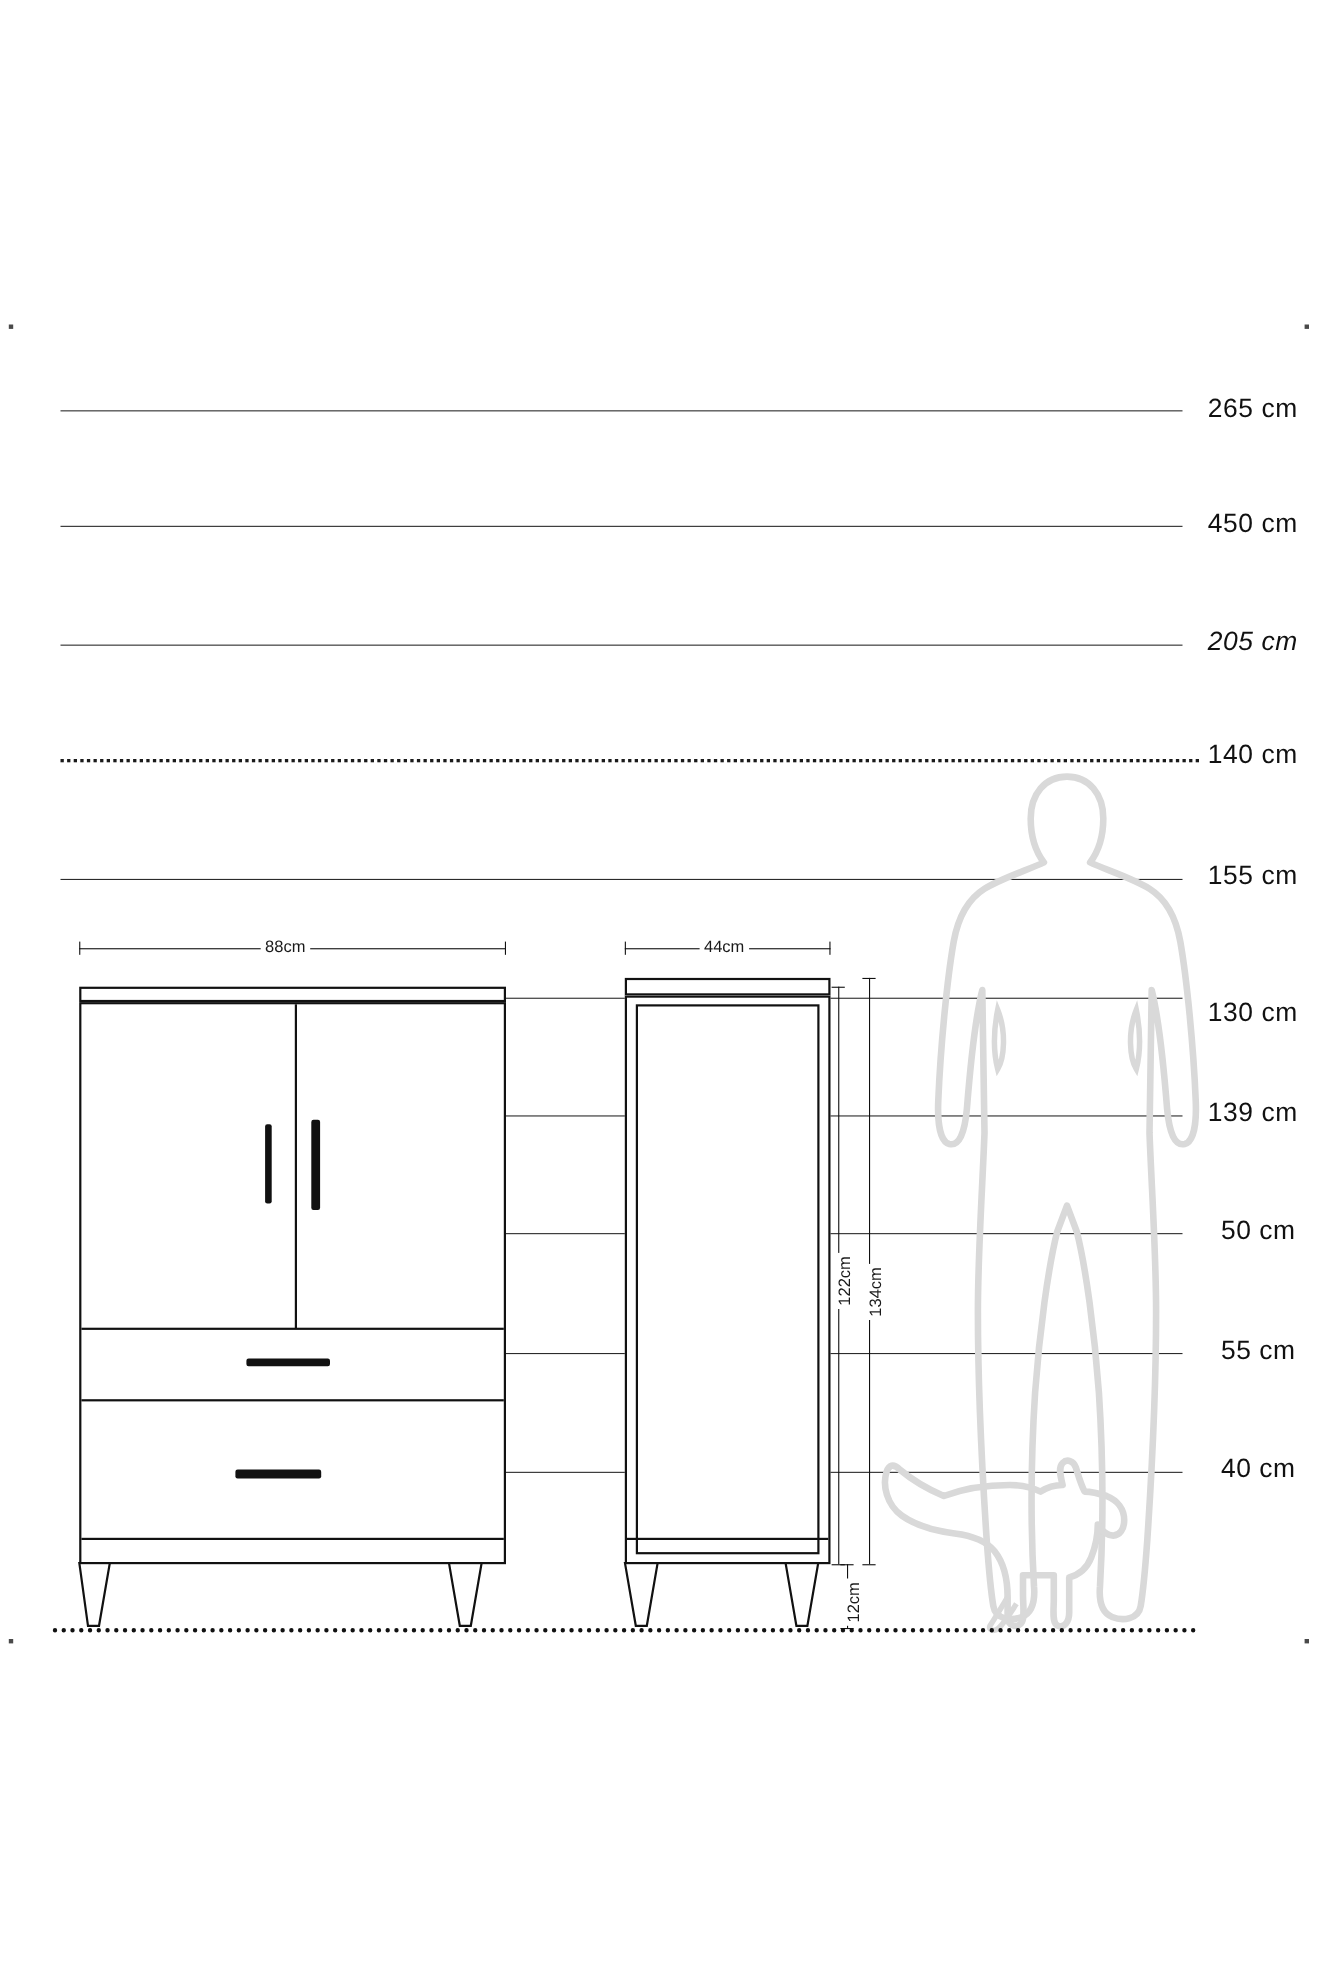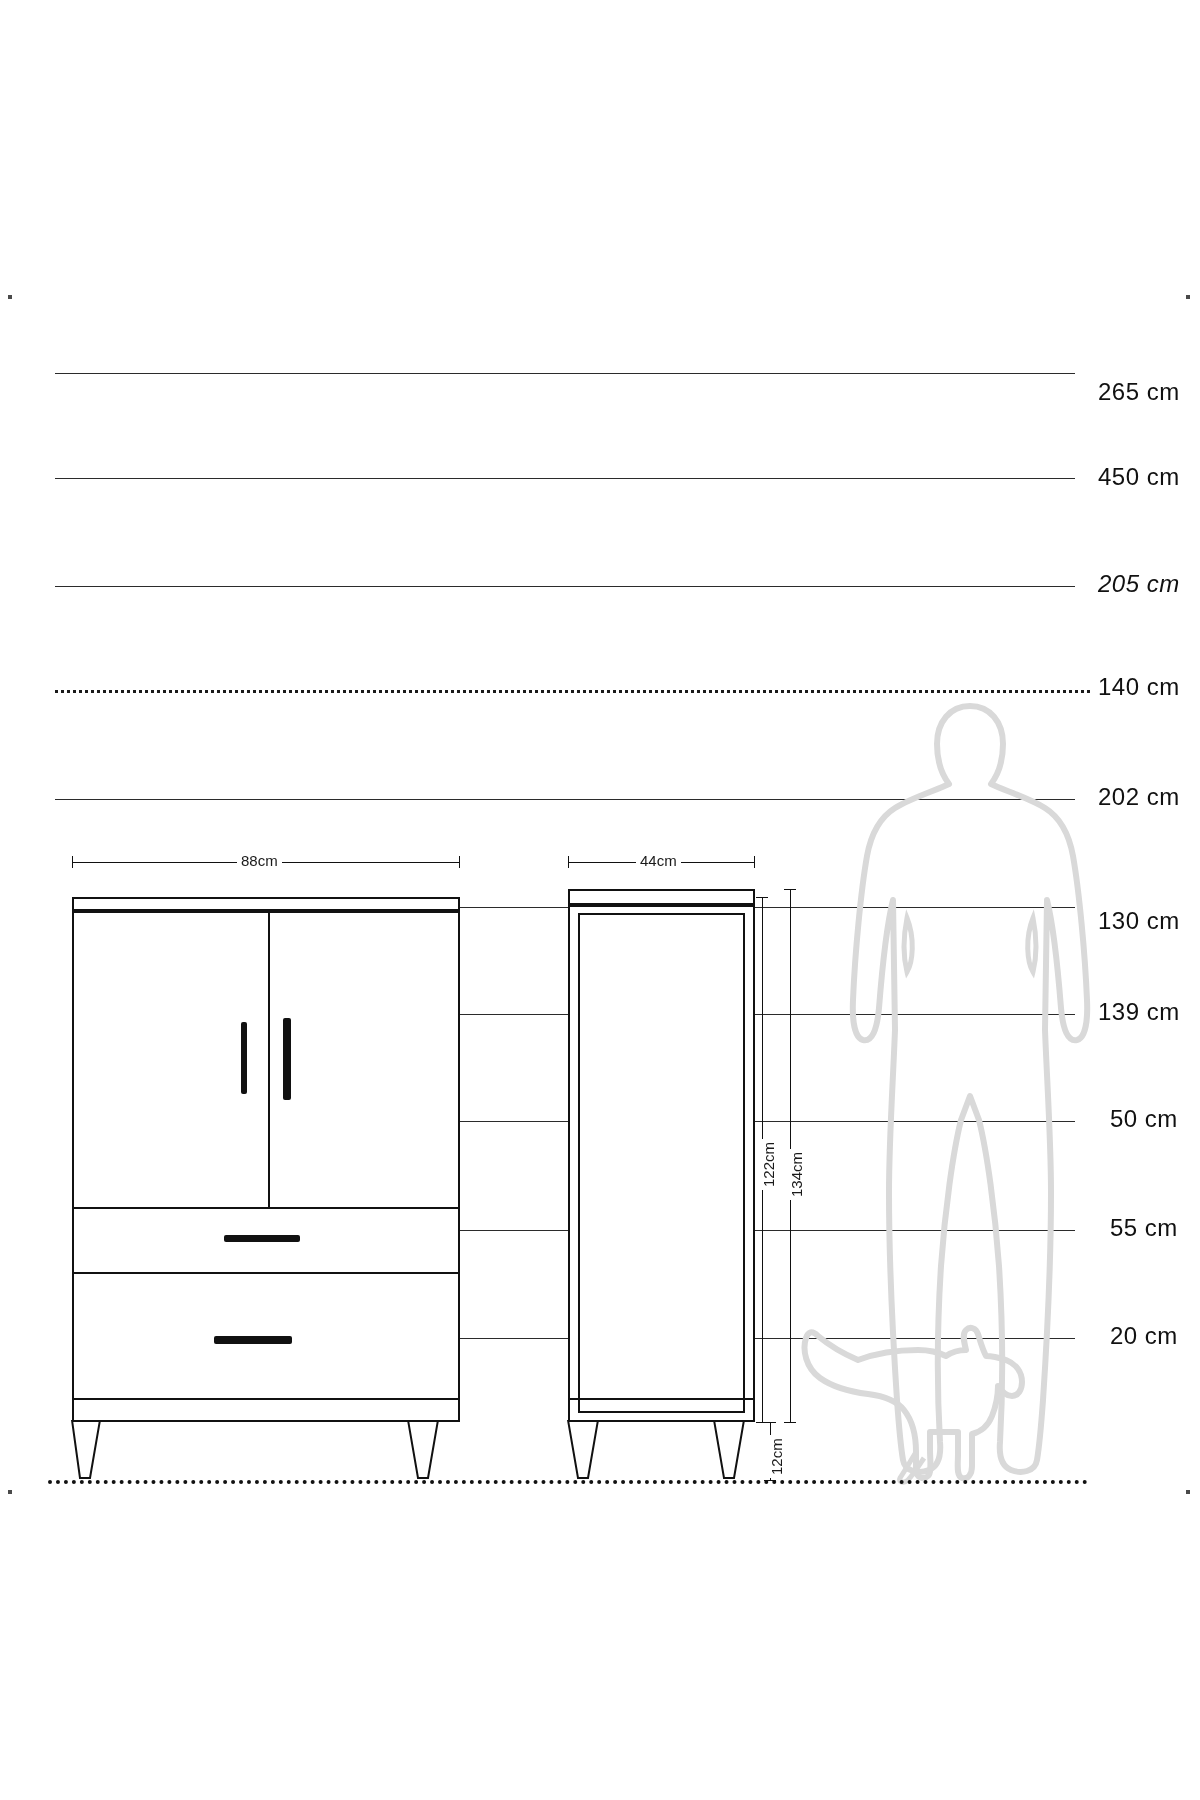--- a/index.html
+++ b/index.html
@@ -103,48 +103,48 @@
 <body>
 
 <div id="stage">
 
   <div class="corner-dot" style="left:8px;top:295px;"></div>
   <div class="corner-dot" style="left:1186px;top:295px;"></div>
   <div class="corner-dot" style="left:8px;top:1490px;"></div>
   <div class="corner-dot" style="left:1186px;top:1490px;"></div>
 
   <div class="guide" style="left:55px;top:373px;width:1020px;"></div>
-  <div class="guide-label" style="left:1098px;top:358px;margin-top:20px;">265 cm</div>
+  <div class="guide-label" style="left:1098px;top:358px;">265 cm</div>
 
   <div class="guide" style="left:55px;top:478px;width:1020px;"></div>
   <div class="guide-label" style="left:1098px;top:463px;">450 cm</div>
 
   <div class="guide" style="left:55px;top:586px;width:1020px;"></div>
   <div class="guide-label" style="left:1098px;top:570px;font-style:italic;">205 cm</div>
 
   <div class="guide dashed" style="left:55px;top:690px;width:1035px;"></div>
   <div class="guide-label" style="left:1098px;top:673px;">140 cm</div>
 
   <div class="guide" style="left:55px;top:799px;width:1020px;"></div>
-  <div class="guide-label" style="left:1098px;top:783px;">202 cm</div>
+  <div class="guide-label" style="left:1098px;top:783px;">155 cm</div>
 
   <div class="guide" style="left:455px;top:907px;width:620px;"></div>
   <div class="guide-label" style="left:1098px;top:890px;margin-top:17px;">130 cm</div>
 
   <div class="guide" style="left:455px;top:1014px;width:620px;"></div>
   <div class="guide-label" style="left:1098px;top:998px;">139 cm</div>
 
   <div class="guide" style="left:455px;top:1121px;width:620px;"></div>
   <div class="guide-label" style="left:1110px;top:1105px;">50 cm</div>
 
   <div class="guide" style="left:455px;top:1230px;width:620px;"></div>
   <div class="guide-label" style="left:1110px;top:1214px;">55 cm</div>
 
   <div class="guide" style="left:455px;top:1338px;width:620px;"></div>
-  <div class="guide-label" style="left:1110px;top:1322px;">20 cm</div>
+  <div class="guide-label" style="left:1110px;top:1322px;">40 cm</div>
 
   <div class="dimline" style="left:72px;top:862px;width:388px;"></div>
   <div class="dimcap" style="left:72px;top:856px;"></div>
   <div class="dimcap" style="left:459px;top:856px;"></div>
   <div class="dimtext" style="left:237px;top:852px;">88cm</div>
 
   <div class="dimline" style="left:568px;top:862px;width:187px;"></div>
   <div class="dimcap" style="left:568px;top:856px;"></div>
   <div class="dimcap" style="left:754px;top:856px;"></div>
   <div class="dimtext" style="left:636px;top:852px;">44cm</div>

